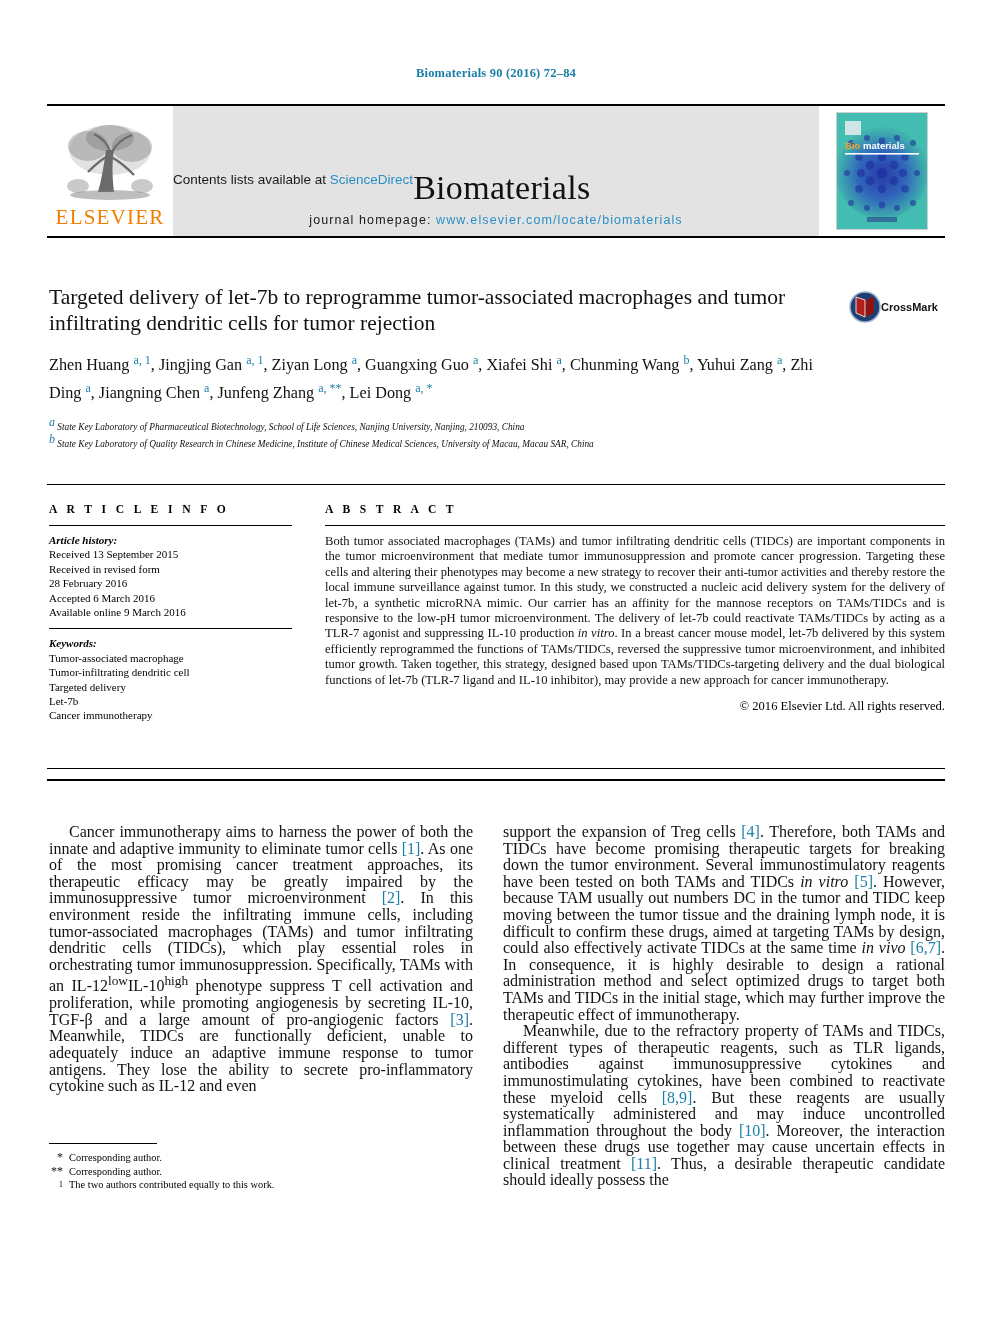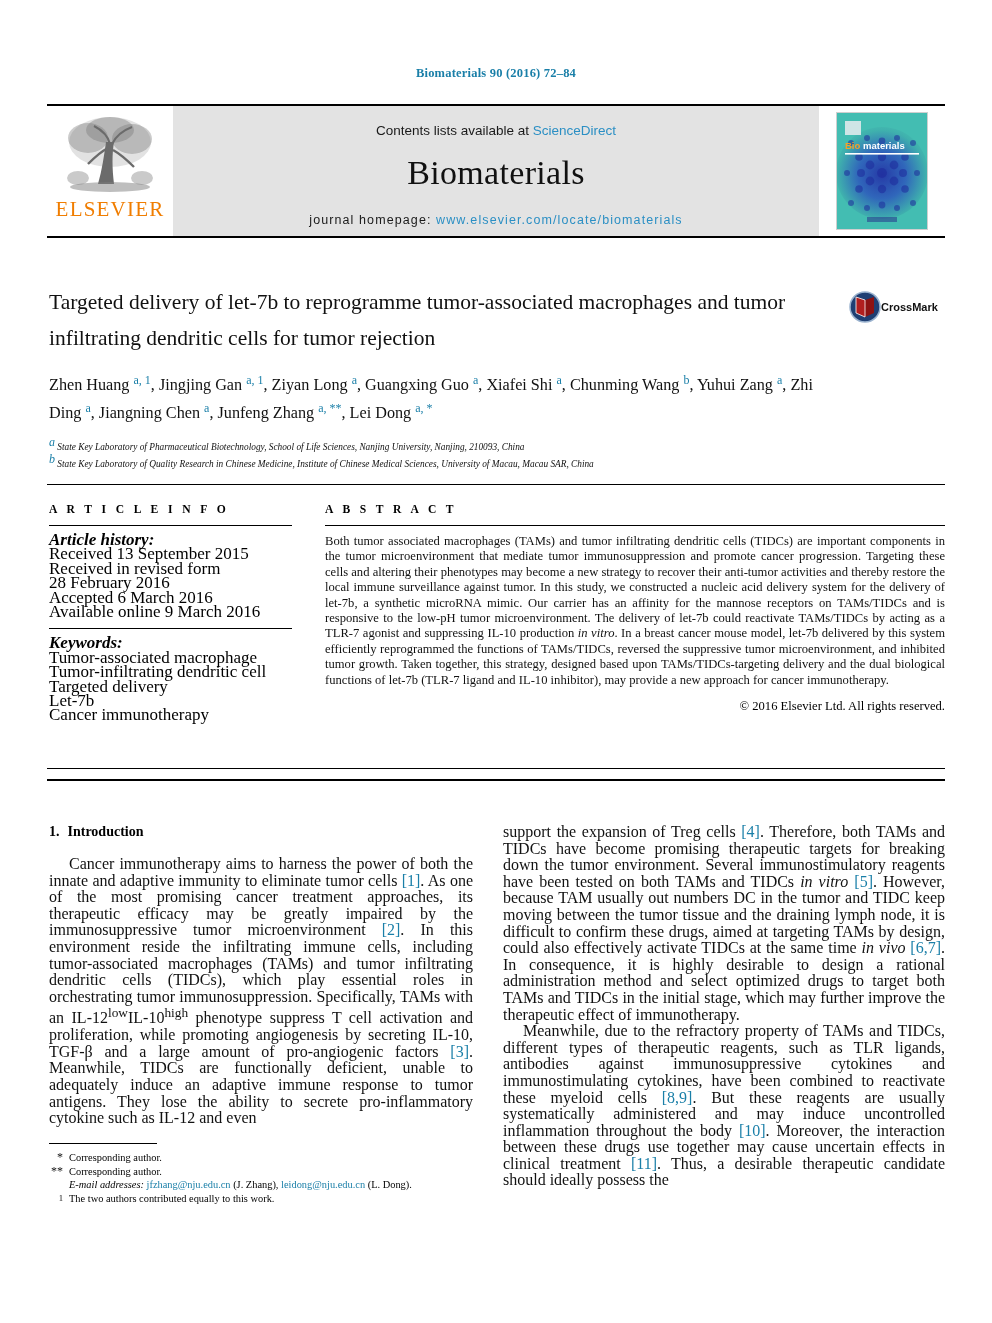--- a/index.html
+++ b/index.html
@@ -51,39 +51,39 @@
     height: 100%;
     display: flex;
     align-items: stretch;
   }
   .logo-box {
     width: 126px;
     flex: 0 0 126px;
     display: flex;
     flex-direction: column;
     align-items: center;
-    justify-content: flex-start;
+    justify-content: center;
     padding-top: 6px;
     box-sizing: border-box;
   }
   .tree-svg { display:block; }
   .elsevier-word {
     font-family: "Liberation Serif", serif;
     color: #f07d00;
     font-size: 21px;
     letter-spacing: 1.2px;
     line-height: 1;
     margin-top: 1px;
   }
   .mast-center {
     flex: 1 1 auto;
     background: #e3e3e3;
     position: relative;
     display: flex;
-    flex-direction: column;
+    flex-direction: row;
     align-items: center;
     justify-content: flex-start;
     padding-top: 17px;
     box-sizing: border-box;
   }
   .contents-line {
     font-size: 13.5px;
     font-family: "Liberation Sans", sans-serif;
     color: #1a1a1a;
   }
@@ -121,21 +121,21 @@
     overflow: hidden;
     border: 1px solid #cfcfcf;
     box-sizing: border-box;
     background: #fef9c3;
   }
 
   
   .title-block { position: absolute; left: 49px; top: 284px; width: 790px; }
   .art-title {
     font-size: 21.5px;
-    line-height: 36px;
+    line-height: 26px;
     font-family: "Liberation Serif", serif;
     color: #111;
     margin: 0;
     font-weight: normal;
   }
   .authors {
     margin-top: 13px;
     font-size: 16.2px;
     line-height: 22.5px;
     color: #111;
@@ -180,21 +180,21 @@
     letter-spacing: 3.4px;
   }
 
   .info-col {
     position: absolute;
     left: 49px;
     top: 503px;
     width: 243px;
   }
   .info-rule { border-top: 1.4px solid #000; margin: 9px 0 7px 0; }
-  .info-body { font-size: 17px; line-height: 14.4px; }
+  .info-body { font-size: 11px; line-height: 14.4px; }
   .info-body .it { font-style: italic; font-weight: bold; }
 
   .abs-col {
     position: absolute;
     left: 325px;
     top: 503px;
     width: 620px;
   }
   .abs-rule { border-top: 1.4px solid #000; margin: 9px 0 8px 0; }
   .abs-body {
@@ -416,45 +416,38 @@
   </div>
 
   <div class="abs-col">
     <div class="sec-head">A B S T R A C T</div>
     <div class="abs-rule"></div>
     <div class="abs-body">Both tumor associated macrophages (TAMs) and tumor infiltrating dendritic cells (TIDCs) are important components in the tumor microenvironment that mediate tumor immunosuppression and promote cancer progression. Targeting these cells and altering their phenotypes may become a new strategy to recover their anti-tumor activities and thereby restore the local immune surveillance against tumor. In this study, we constructed a nucleic acid delivery system for the delivery of let-7b, a synthetic microRNA mimic. Our carrier has an affinity for the mannose receptors on TAMs/TIDCs and is responsive to the low-pH tumor microenvironment. The delivery of let-7b could reactivate TAMs/TIDCs by acting as a TLR-7 agonist and suppressing IL-10 production <span class="it">in vitro</span>. In a breast cancer mouse model, let-7b delivered by this system efficiently reprogrammed the functions of TAMs/TIDCs, reversed the suppressive tumor microenvironment, and inhibited tumor growth. Taken together, this strategy, designed based upon TAMs/TIDCs-targeting delivery and the dual biological functions of let-7b (TLR-7 ligand and IL-10 inhibitor), may provide a new approach for cancer immunotherapy.</div>
     <div class="abs-copy">© 2016 Elsevier Ltd. All rights reserved.</div>
   </div>
 
   <div class="col-left">
-    <div class="body-head">
-      <span class="num">1.</span><span>Introduction</span>
-    </div>
     <p class="body">Cancer immunotherapy aims to harness the power of both the innate and adaptive immunity to eliminate tumor cells <span class="ref">[1]</span>. As one of the most promising cancer treatment approaches, its therapeutic efficacy may be greatly impaired by the immunosuppressive tumor microenvironment <span class="ref">[2]</span>. In this environment reside the infiltrating immune cells, including tumor-associated macrophages (TAMs) and tumor infiltrating dendritic cells (TIDCs), which play essential roles in orchestrating tumor immunosuppression. Specifically, TAMs with an IL-12<sup>low</sup>IL-10<sup>high</sup> phenotype suppress T cell activation and proliferation, while promoting angiogenesis by secreting IL-10, TGF-β and a large amount of pro-angiogenic factors <span class="ref">[3]</span>. Meanwhile, TIDCs are functionally deficient, unable to adequately induce an adaptive immune response to tumor antigens. They lose the ability to secrete pro-inflammatory cytokine such as IL-12 and even</p>
   </div>
 
   <div class="col-right">
     <p class="body cont">support the expansion of Treg cells <span class="ref">[4]</span>. Therefore, both TAMs and TIDCs have become promising therapeutic targets for breaking down the tumor environment. Several immunostimulatory reagents have been tested on both TAMs and TIDCs <span class="it">in vitro</span> <span class="ref">[5]</span>. However, because TAM usually out numbers DC in the tumor and TIDC keep moving between the tumor tissue and the draining lymph node, it is difficult to confirm these drugs, aimed at targeting TAMs by design, could also effectively activate TIDCs at the same time <span class="it">in vivo</span> <span class="ref">[6,7]</span>. In consequence, it is highly desirable to design a rational administration method and select optimized drugs to target both TAMs and TIDCs in the initial stage, which may further improve the therapeutic effect of immunotherapy.</p>
     <p class="body">Meanwhile, due to the refractory property of TAMs and TIDCs, different types of therapeutic reagents, such as TLR ligands, antibodies against immunosuppressive cytokines and immunostimulating cytokines, have been combined to reactivate these myeloid cells <span class="ref">[8,9]</span>. But these reagents are usually systematically administered and may induce uncontrolled inflammation throughout the body <span class="ref">[10]</span>. Moreover, the interaction between these drugs use together may cause uncertain effects in clinical treatment <span class="ref">[11]</span>. Thus, a desirable therapeutic candidate should ideally possess the</p>
   </div>
 
   <div class="foot-rule"></div>
   <div class="footnotes">
     <div class="fn-row">
       <span class="fn-mark star">*</span>
       <span class="fn-text">Corresponding author.</span>
     </div>
     <div class="fn-row">
       <span class="fn-mark star">**</span>
       <span class="fn-text">Corresponding author.</span>
     </div>
     <div class="fn-row">
-      <span class="fn-mark"></span>
-      <span class="fn-text"><span class="fn-em">E-mail addresses:</span> <span class="link">jfzhang@nju.edu.cn</span> (J. Zhang), <span class="link">leidong@nju.edu.cn</span> (L. Dong).</span>
-    </div>
-    <div class="fn-row">
       <span class="fn-mark"><sup>1</sup></span>
       <span class="fn-text">The two authors contributed equally to this work.</span>
     </div>
   </div>
 
 
 </div>
 
 </body></html>

